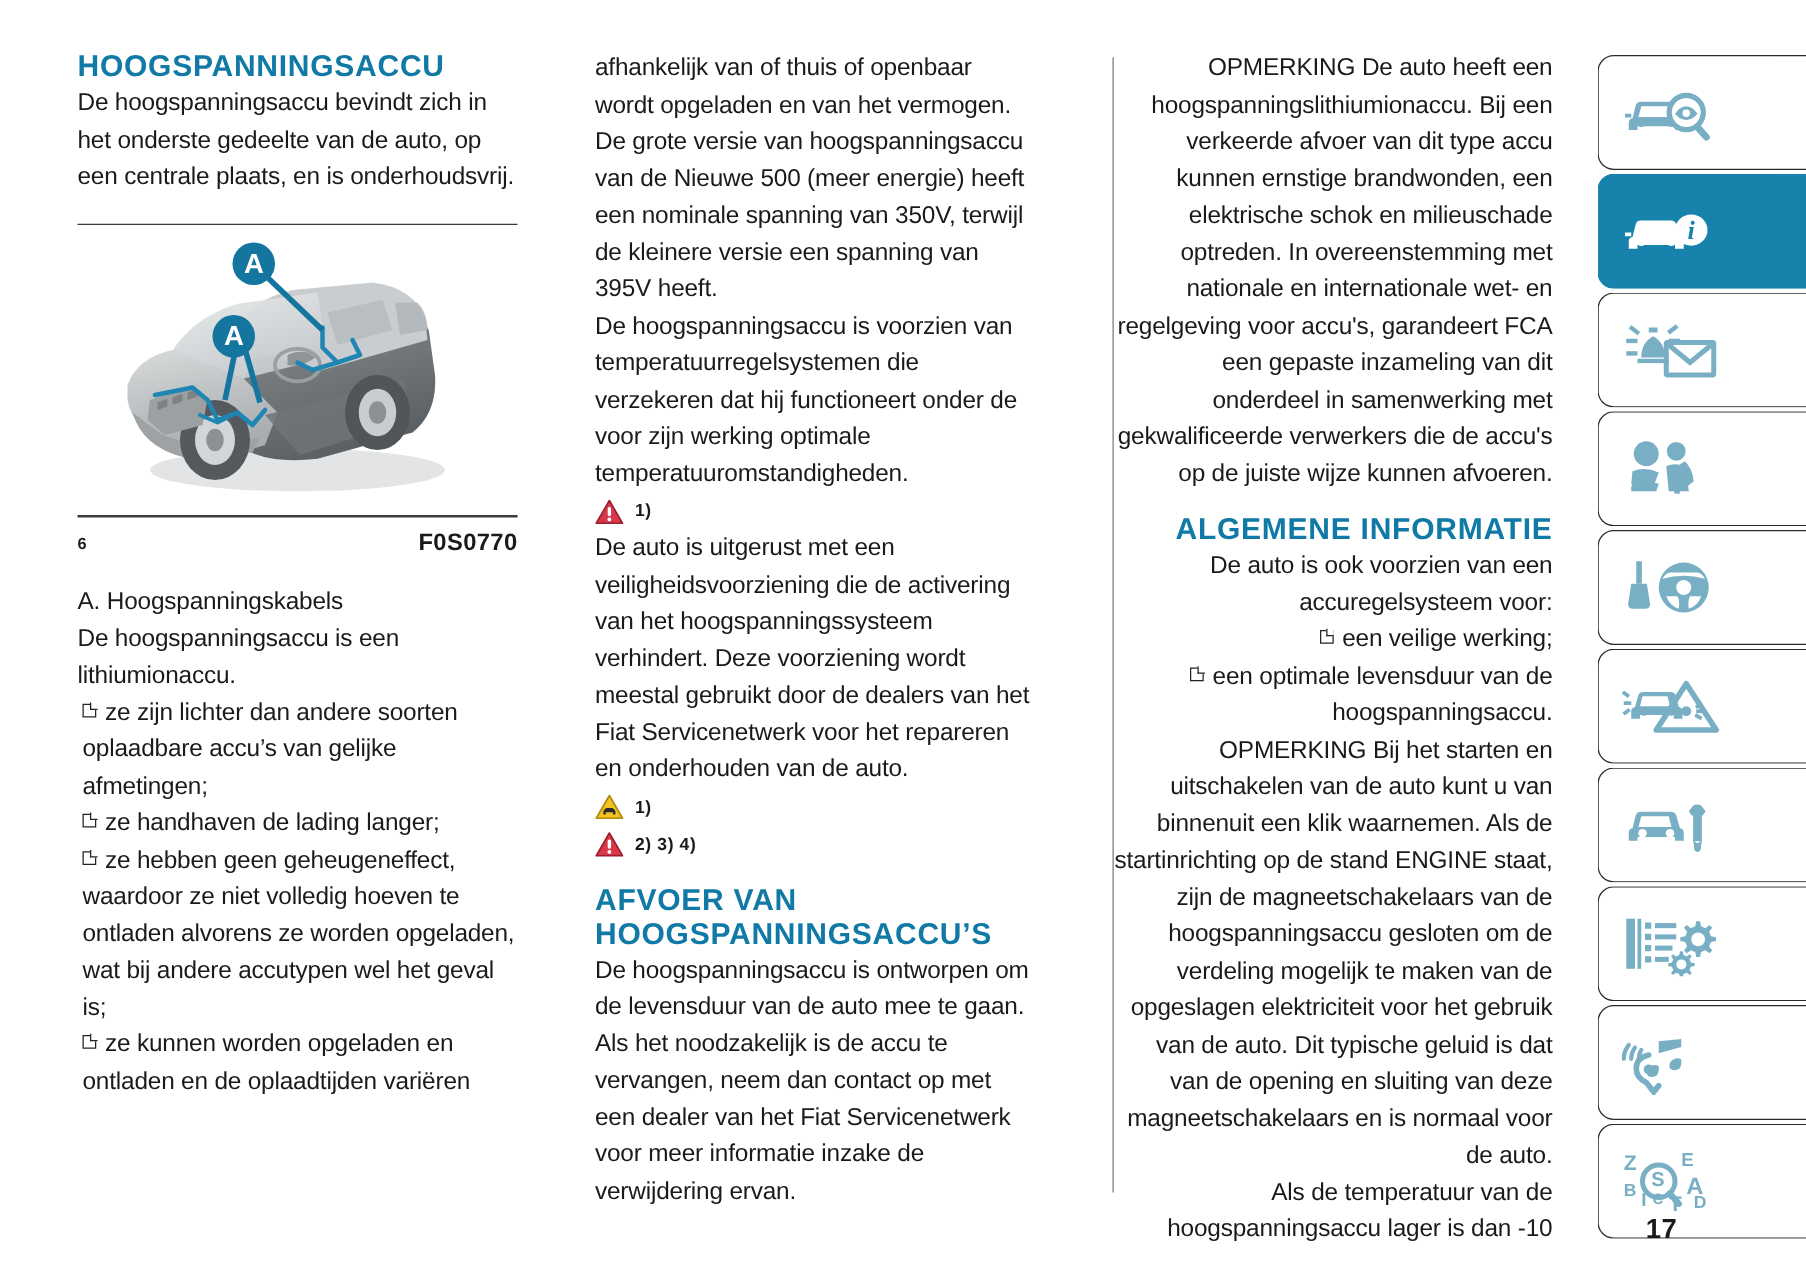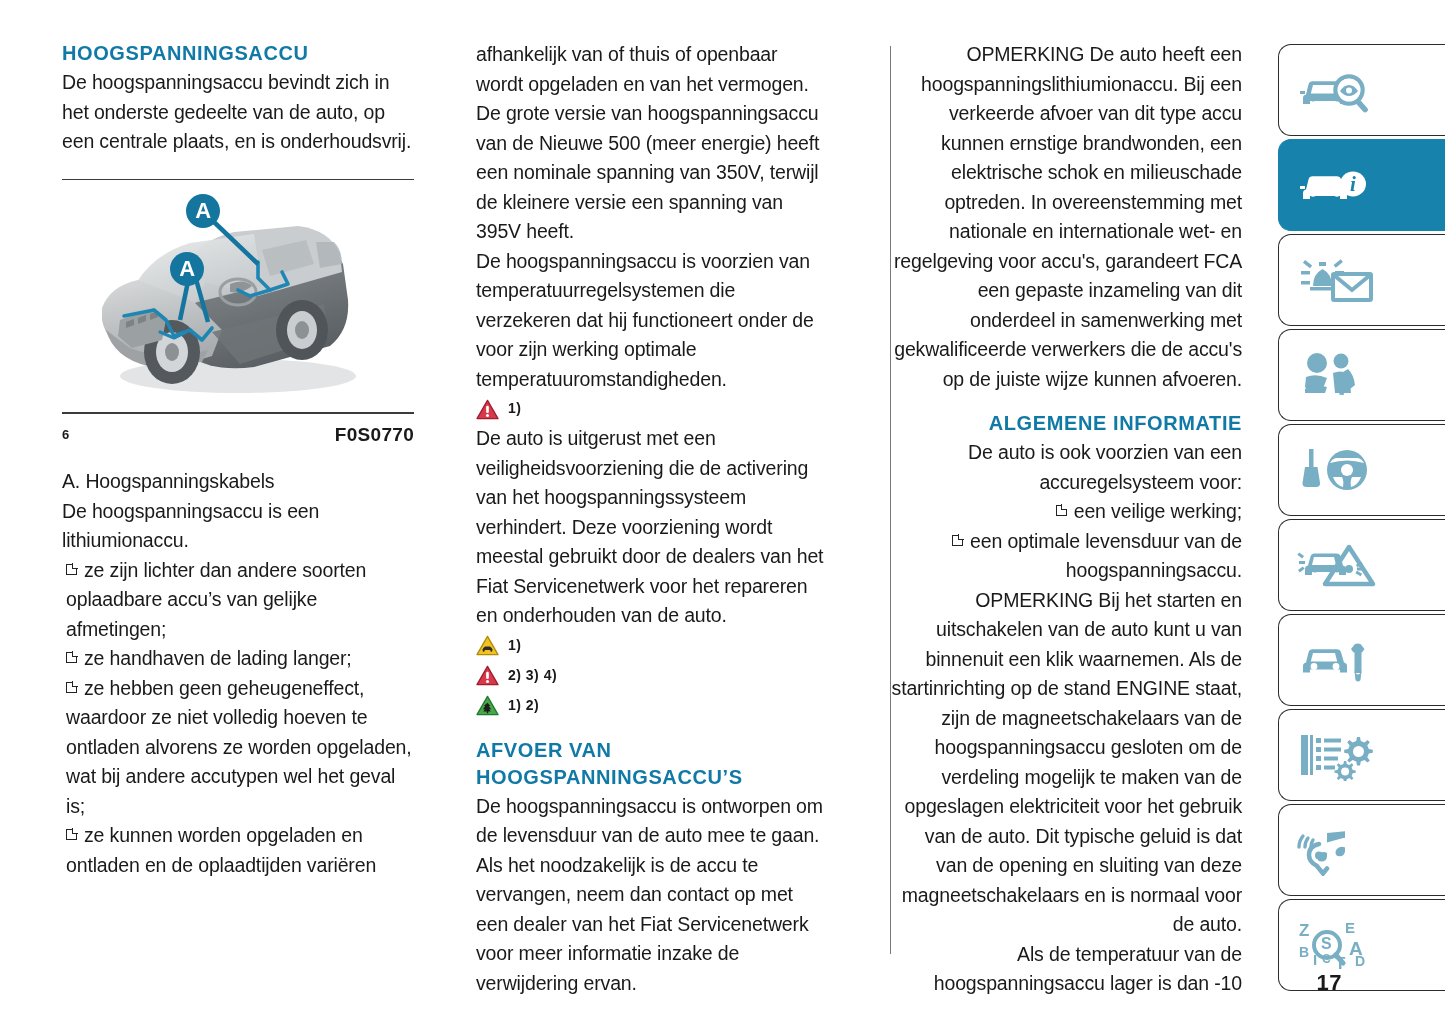--- a/index.html
+++ b/index.html
@@ -37,21 +37,21 @@
     position: absolute;
     top: 6px;
     width: 1px;
     height: 908px;
     background: #7b7b7b;
   }
   .rule.r1 { left: 414px; }
 
   h2.section {
     color: #1079a6;
-    font-size: 20px;
+    font-size: 24px;
     font-weight: bold;
     letter-spacing: 0.6px;
     line-height: 27px;
     margin-bottom: 1px;
     font-stretch: condensed;
   }
   h2.section.tight { margin-top: 16px; }
   p.body { margin: 0; }
   p.body + p.body { margin-top: 0; }
 
@@ -282,28 +282,20 @@
 
       <div class="warnrow">
         <svg class="wicon" viewBox="0 0 24 22">
           <path d="M12 1.5 L23 20.5 L1 20.5 Z" fill="#d8384a" stroke="#9d1f2e" stroke-width="1.4" stroke-linejoin="round"></path>
           <rect x="10.6" y="7" width="2.8" height="7.6" rx="1.3" fill="#ffffff"></rect>
           <circle cx="12" cy="17.3" r="1.6" fill="#ffffff"></circle>
         </svg>
         <span class="nums">2)  3)  4)</span>
       </div>
 
-      <div class="warnrow">
-        <svg class="wicon" viewBox="0 0 24 22">
-          <path d="M12 1.5 L23 20.5 L1 20.5 Z" fill="#4aa64a" stroke="#1f7a31" stroke-width="1.4" stroke-linejoin="round"></path>
-          <path d="M12 8 l3 3.6 h-1.6 l2.4 3.2 h-2 l1.6 2.4 h-7.8 l1.6 -2.4 h-2 l2.4 -3.2 h-1.6 z" fill="#1c1c1c"></path>
-          <rect x="11.3" y="16.6" width="1.4" height="2.6" fill="#1c1c1c"></rect>
-        </svg>
-        <span class="nums">1)  2)</span>
-      </div>
 
       <h2 class="section tight">AFVOER VAN HOOGSPANNINGSACCU’S</h2>
       <p class="body">De hoogspanningsaccu is ontworpen om de levensduur van de auto mee te gaan. Als het noodzakelijk is de accu te vervangen, neem dan contact op met een dealer van het Fiat Servicenetwerk voor meer informatie inzake de verwijdering ervan.</p>
     </div>
 
     <div class="col c3">
 
       <p class="body">OPMERKING De auto heeft een hoogspanningslithiumionaccu. Bij een verkeerde afvoer van dit type accu kunnen ernstige brandwonden, een elektrische schok en milieuschade optreden. In overeenstemming met nationale en internationale wet- en regelgeving voor accu's, garandeert FCA een gepaste inzameling van dit onderdeel in samenwerking met gekwalificeerde verwerkers die de accu's op de juiste wijze kunnen afvoeren.</p>
       <h2 class="section tight">ALGEMENE INFORMATIE</h2>
       <p class="body">De auto is ook voorzien van een accuregelsysteem voor:</p>

